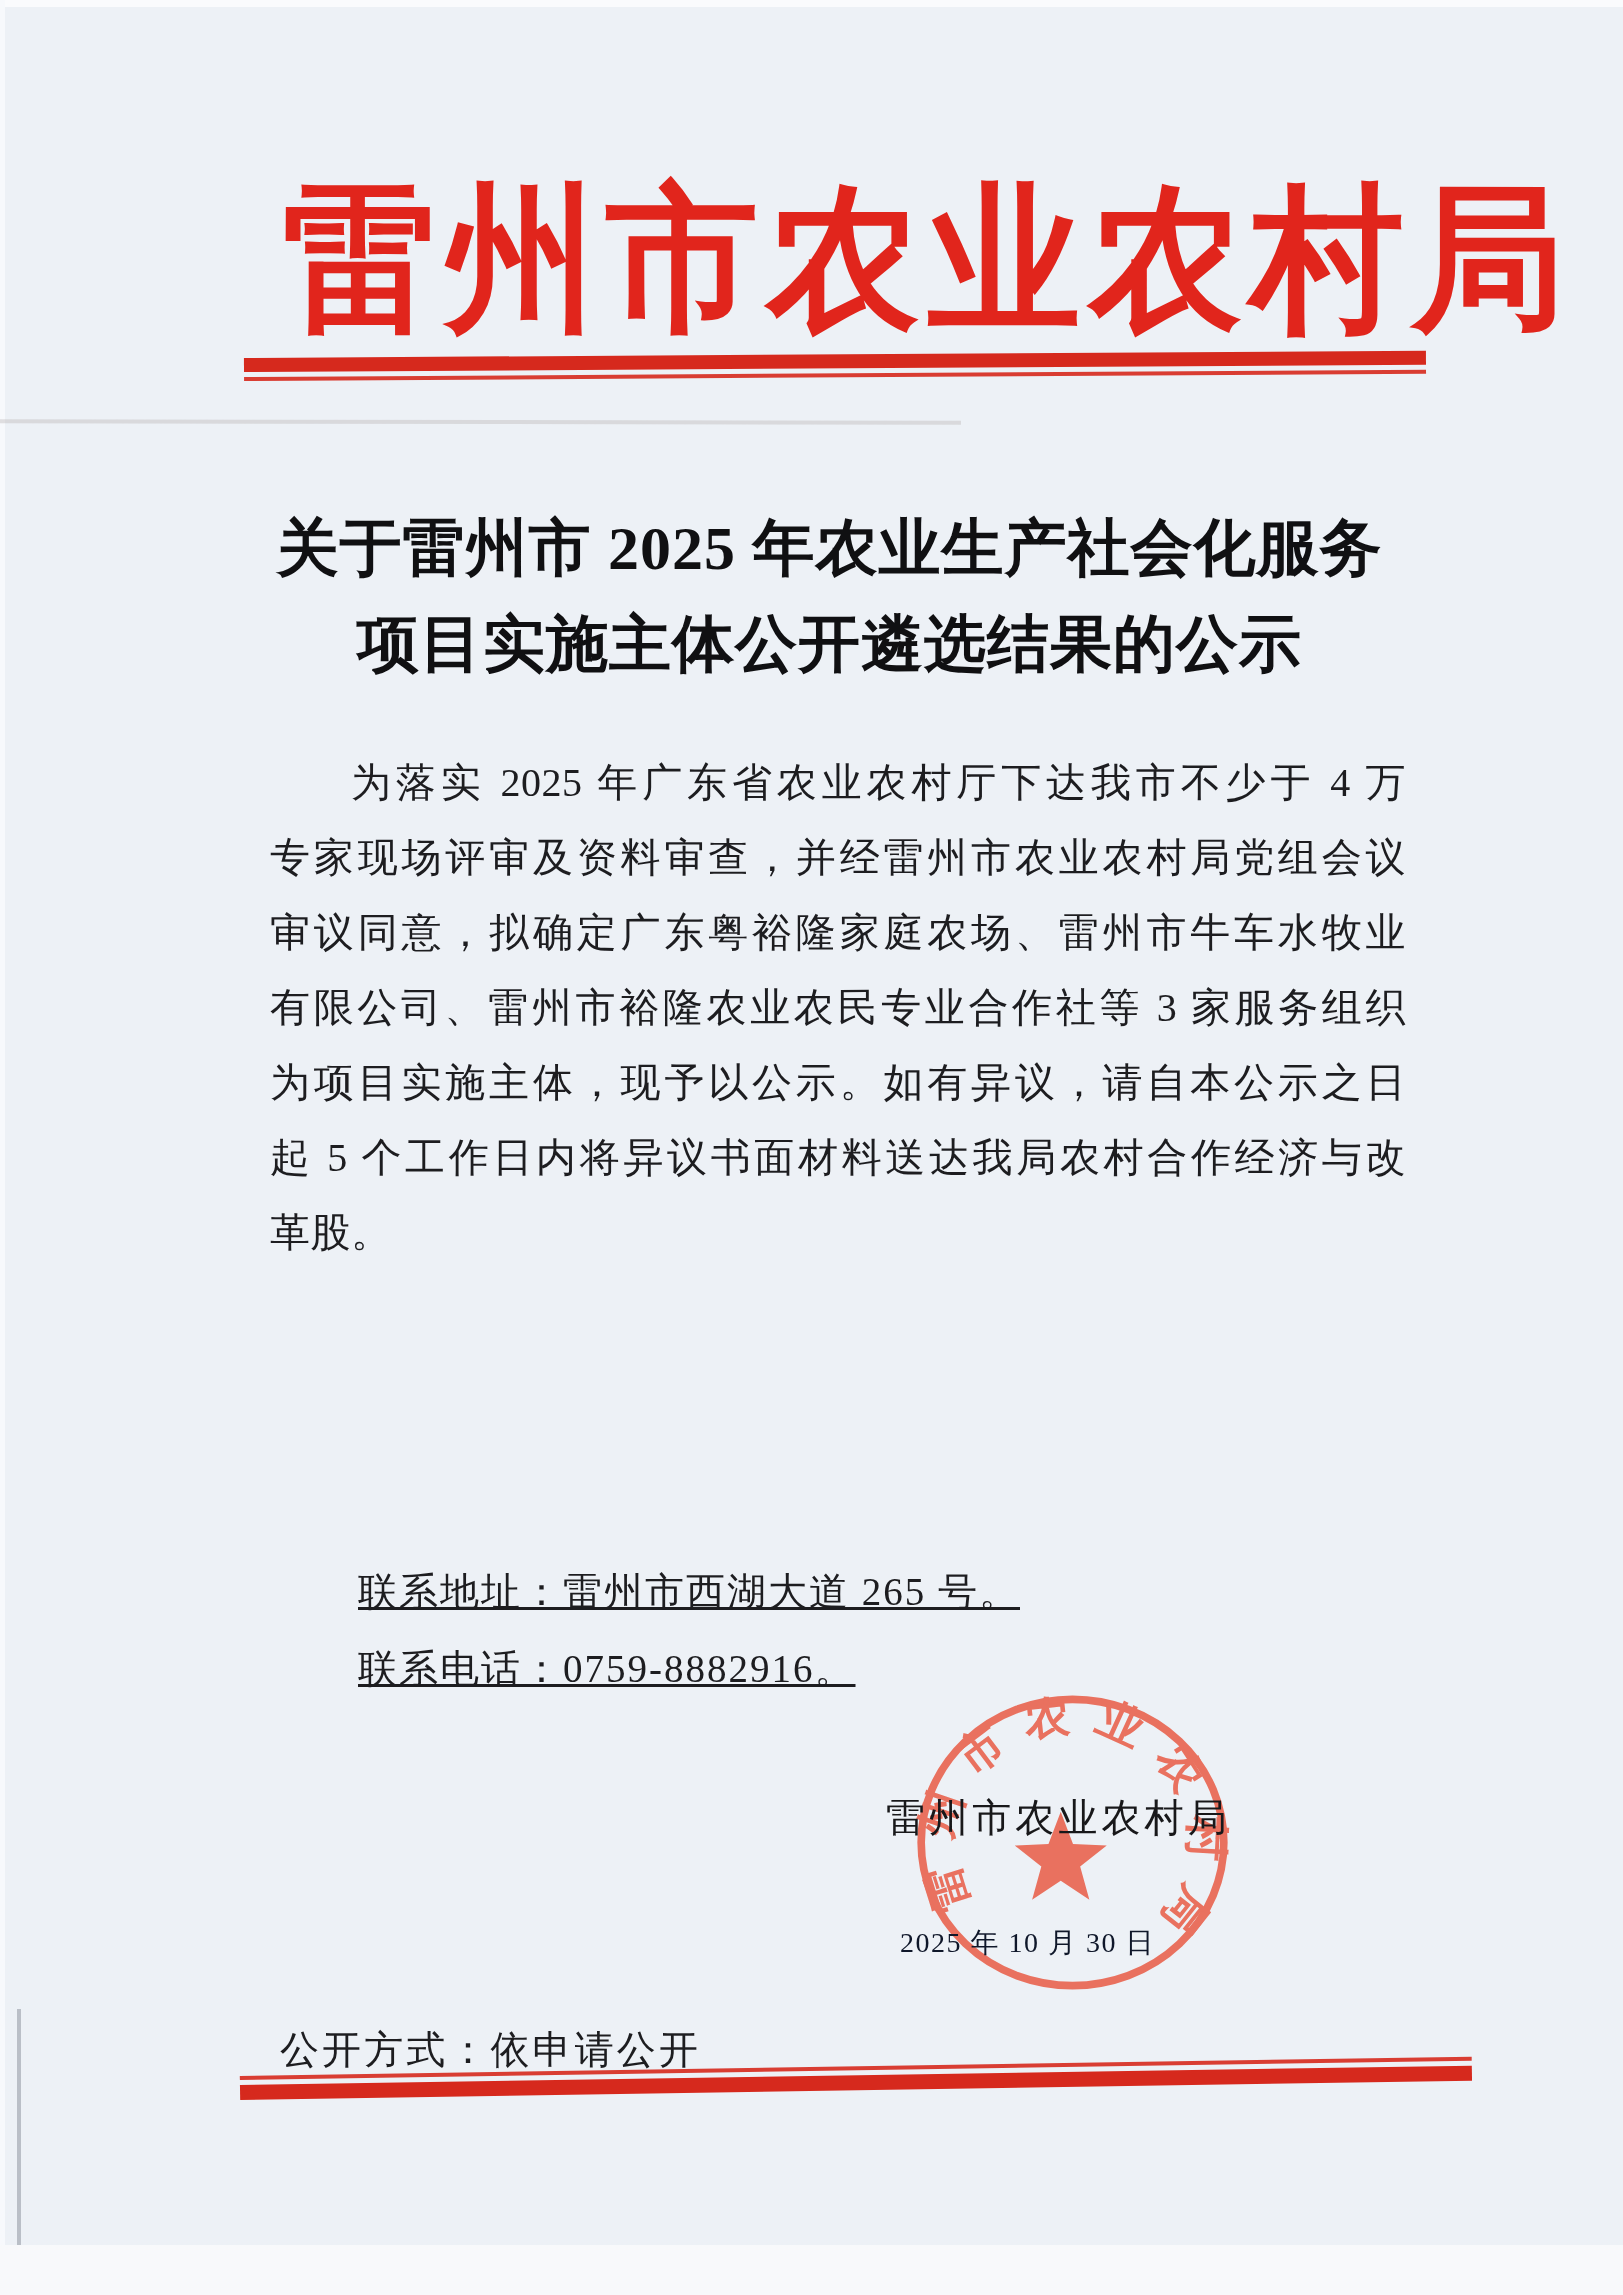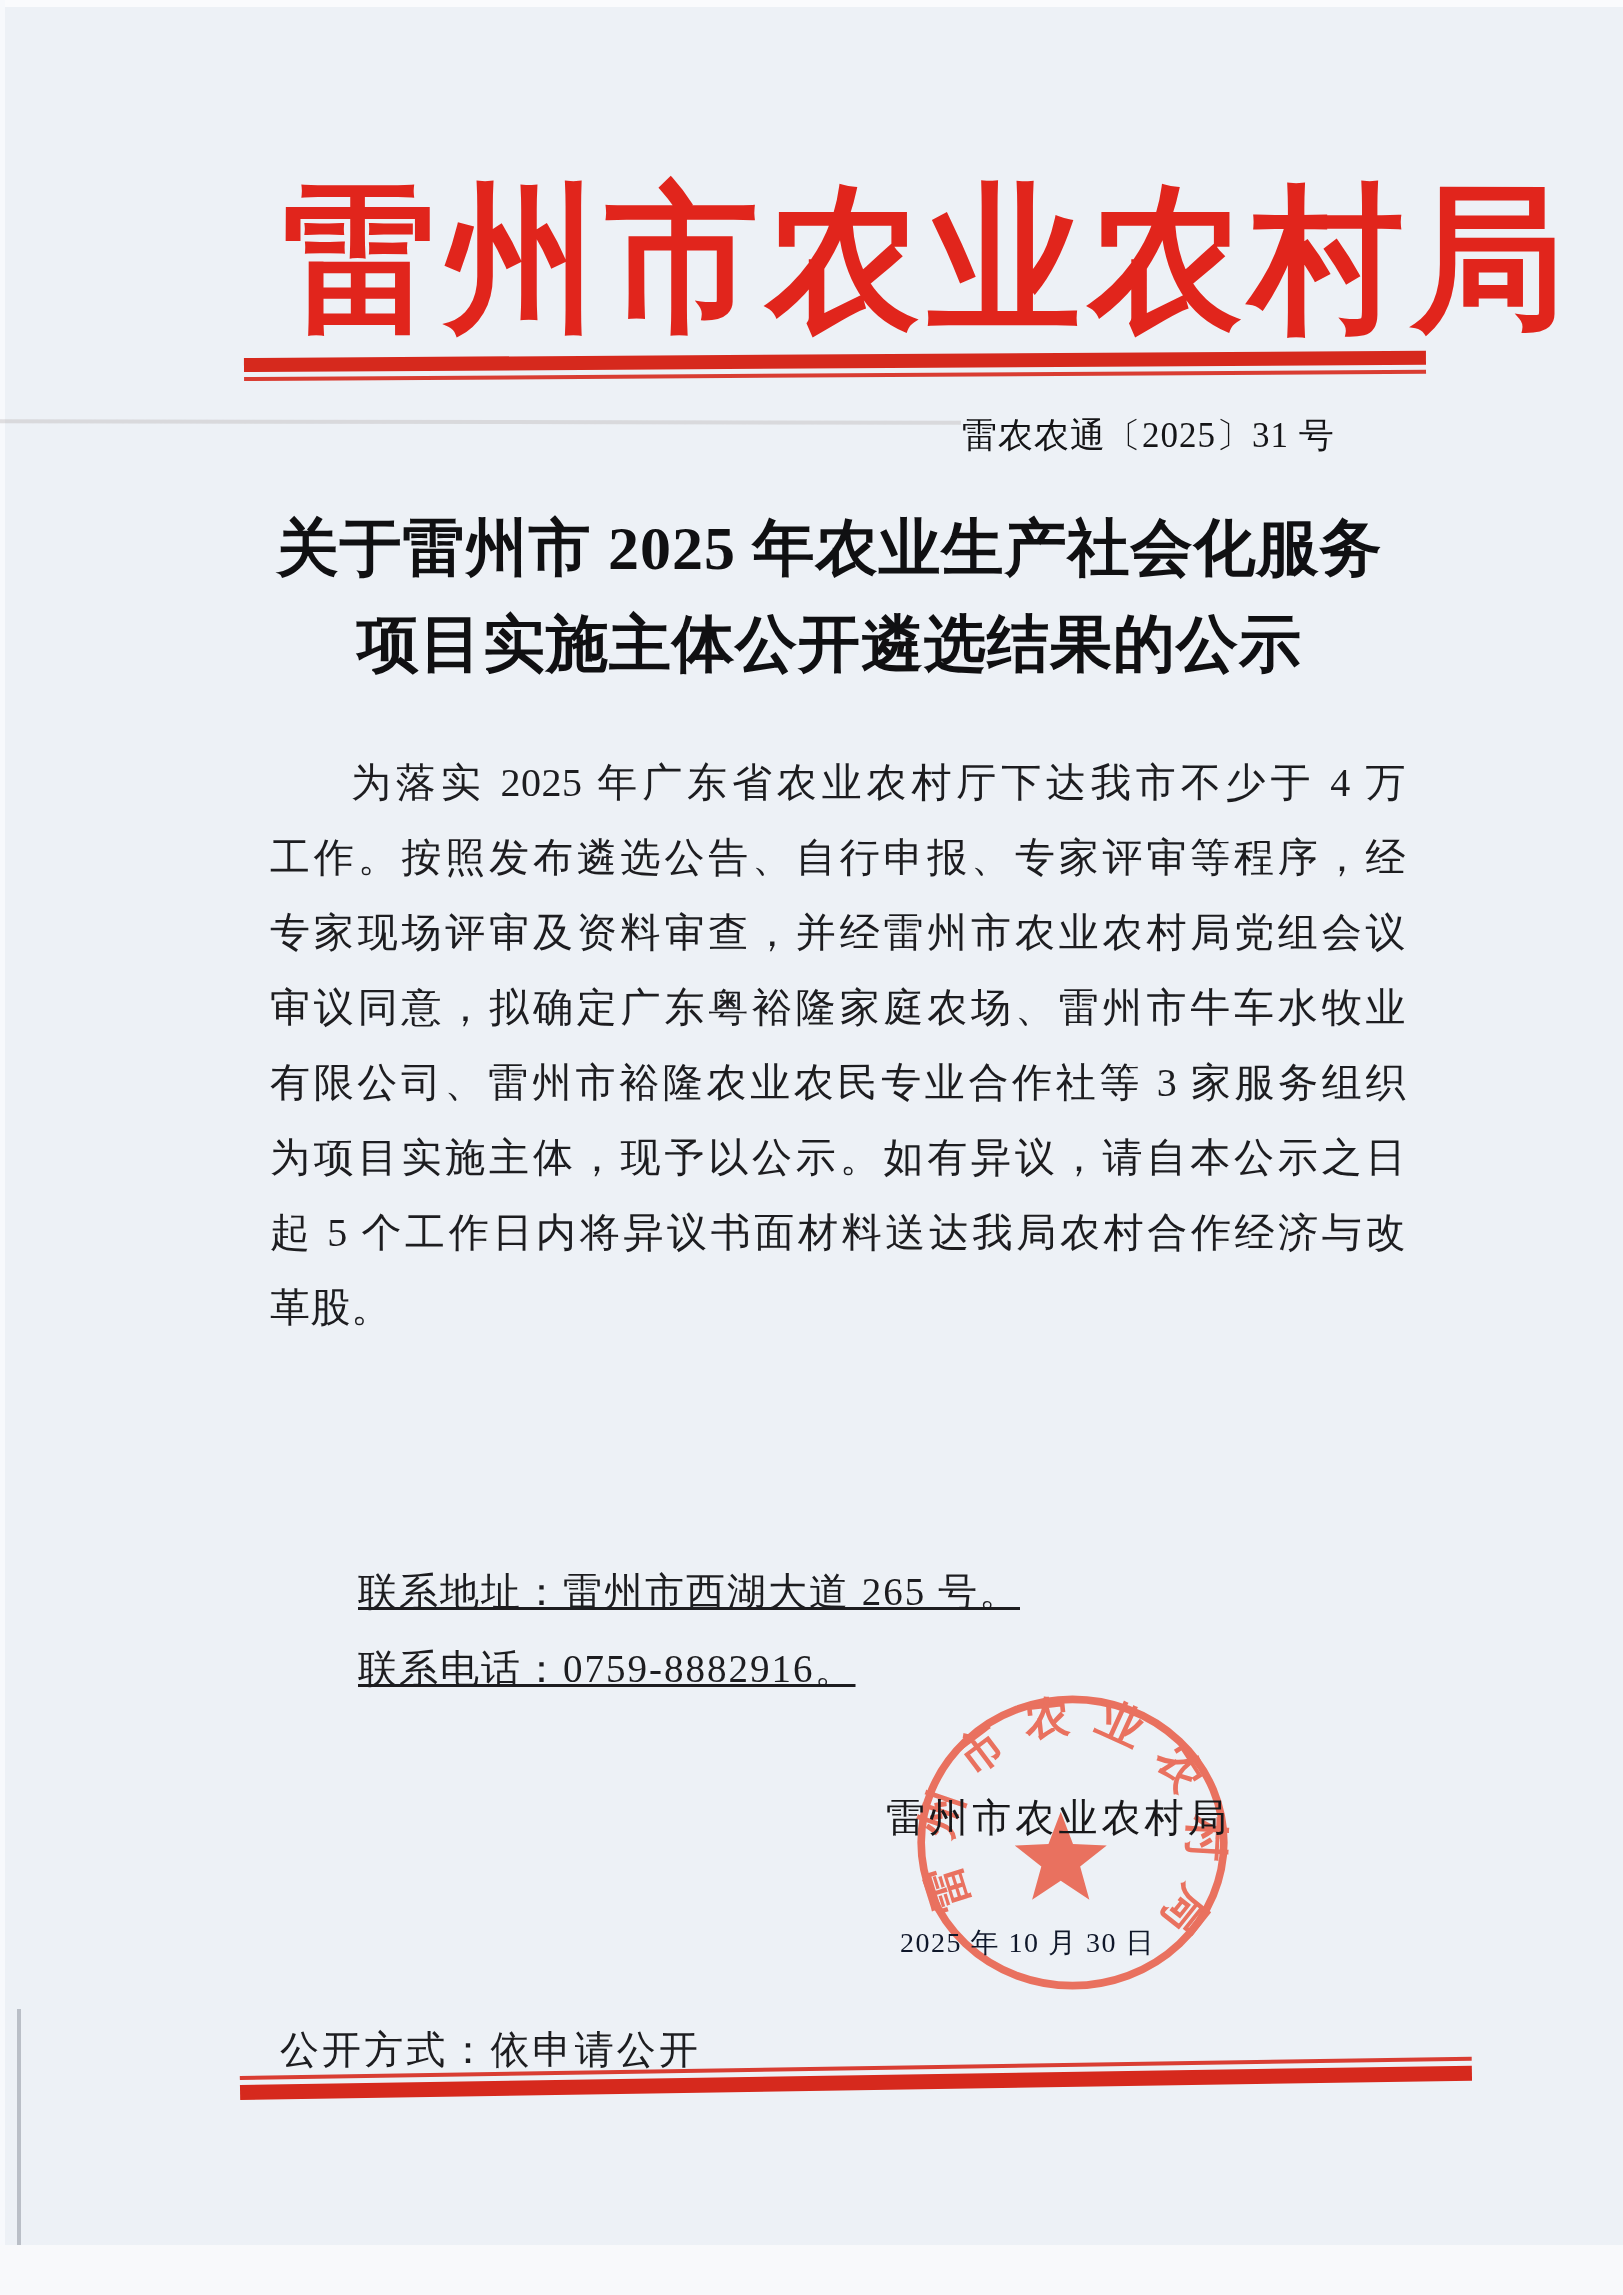--- a/index.html
+++ b/index.html
@@ -91,30 +91,28 @@
   <div class="edge-shadow-bl"></div>
 
   <div class="agency-head serif">雷州市农业农村局</div>
 
   <div class="rule rule-top">
     <div class="thick"></div>
     <div class="gap"></div>
     <div class="thin"></div>
   </div>
 
-  <div class="doc-number serif">雷农农通〔2025〕31 号</div>
 
   <div class="doc-title serif">
     <div>关于雷州市 2025 年农业生产社会化服务</div>
     <div>项目实施主体公开遴选结果的公示</div>
   </div>
 
   <div class="body-block">
     <div class="body-line indent">为落实 2025 年广东省农业农村厅下达我市不少于 4 万</div>
-    <div class="body-line">工作。按照发布遴选公告、自行申报、专家评审等程序，经</div>
     <div class="body-line">专家现场评审及资料审查，并经雷州市农业农村局党组会议</div>
     <div class="body-line">审议同意，拟确定广东粤裕隆家庭农场、雷州市牛车水牧业</div>
     <div class="body-line">有限公司、雷州市裕隆农业农民专业合作社等 3 家服务组织</div>
     <div class="body-line">为项目实施主体，现予以公示。如有异议，请自本公示之日</div>
     <div class="body-line">起 5 个工作日内将异议书面材料送达我局农村合作经济与改</div>
     <div class="body-line no-justify">革股。</div>
   </div>
 
   <div id="contact-address" class="contact-line serif">联系地址：雷州市西湖大道 265 号。</div>
   <div id="contact-phone" class="contact-line serif">联系电话：0759-8882916。</div>

